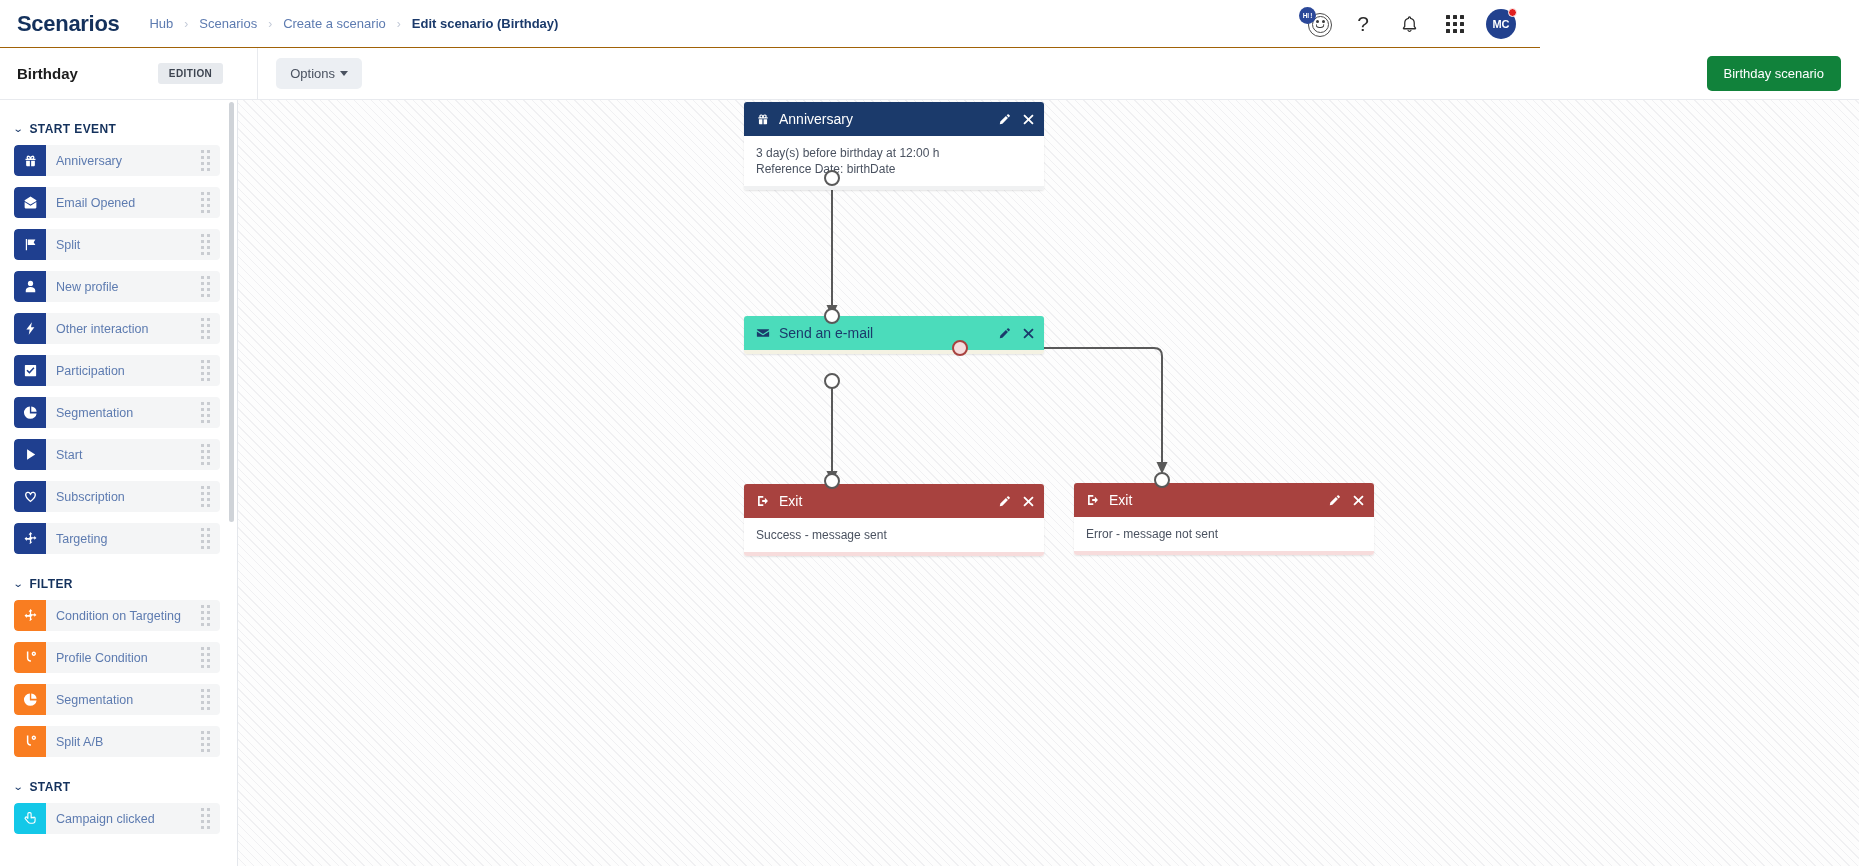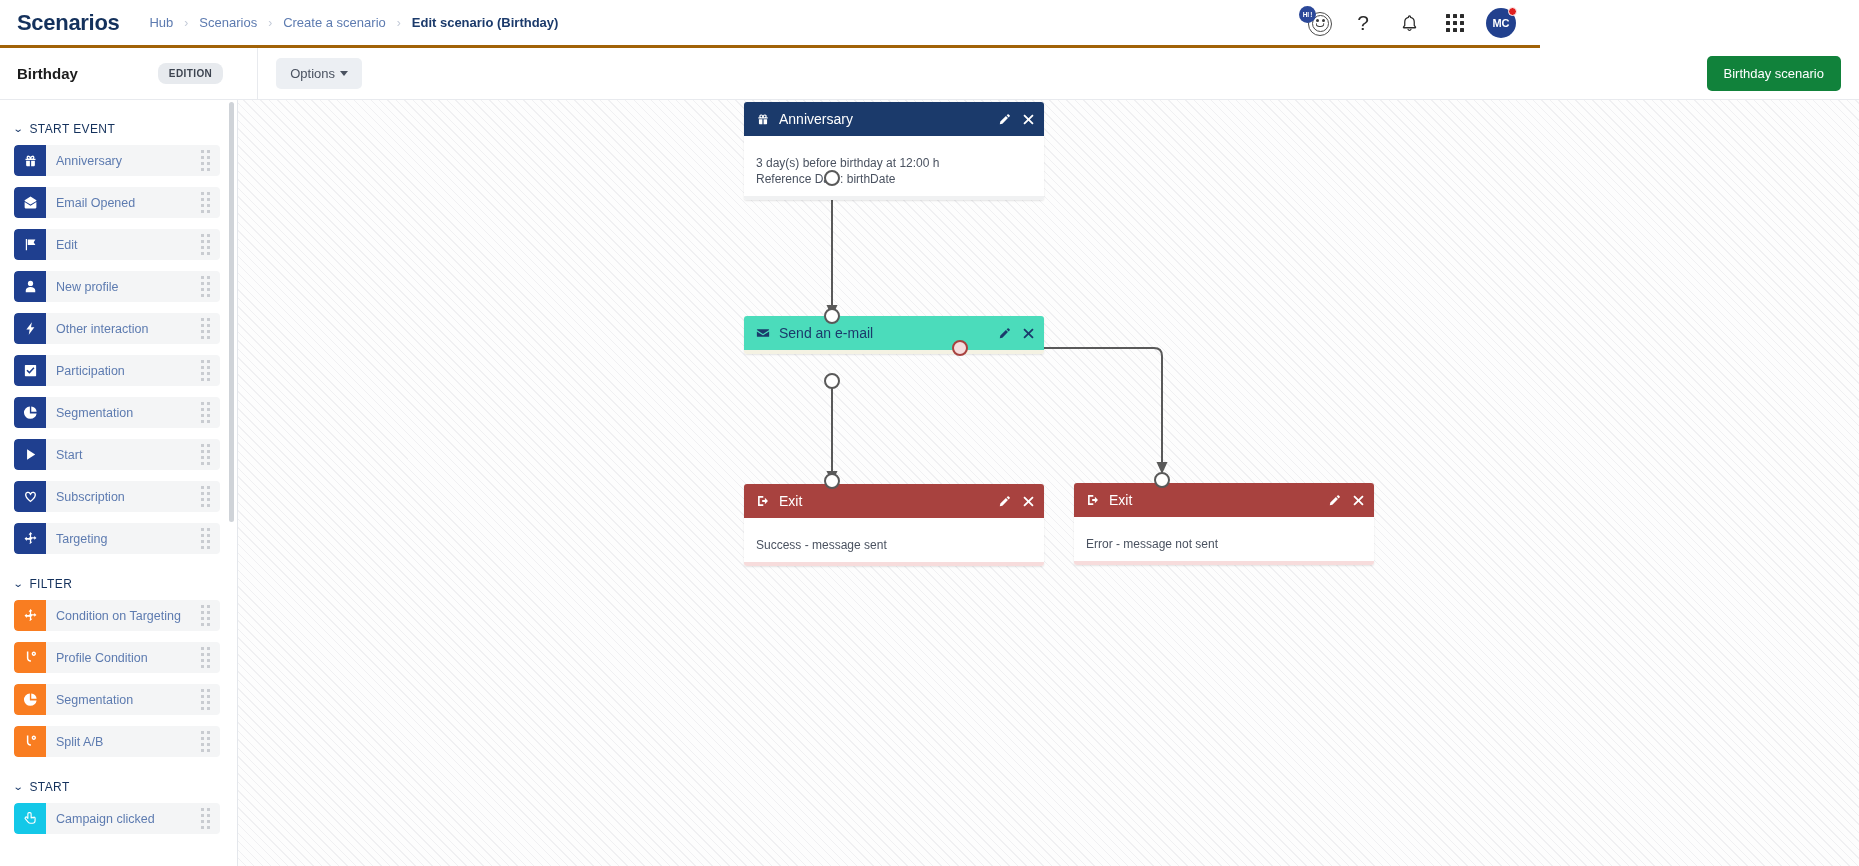--- a/index.html
+++ b/index.html
@@ -7,21 +7,21 @@
     width: 1859px; height: 866px;
     font-family: "Liberation Sans", sans-serif;
     background: #ffffff;
     overflow: hidden;
   }
 
   
   .topbar {
     position: absolute; left: 0; top: 0; width: 1540px; height: 48px;
     background: #ffffff;
-    border-bottom: 3px solid #a16207;
+    border-bottom: 1px solid #a16207;
     display: flex; align-items: center;
   }
   .app-title {
     font-size: 22px; font-weight: 700; color: #14315c;
     margin-left: 17px; letter-spacing: -0.3px;
   }
   .breadcrumb { display: flex; align-items: center; margin-left: 28px; }
   .crumb {
     font-size: 13px; color: #5d7bb0; text-decoration: none;
     padding: 0 2px; white-space: nowrap;
@@ -92,21 +92,21 @@
     background: #ffffff; border-bottom: 1px solid #e8eaee;
     display: flex; align-items: center;
   }
   .scn-name {
     font-size: 15px; font-weight: 700; color: #1c1c1c; margin-left: 17px;
   }
   .edition-badge {
     margin-left: 80px;
     background: #e7eaee; color: #3d4450;
     font-size: 10px; font-weight: 700; letter-spacing: 0.4px;
-    padding: 5px 11px; border-radius: 8px;
+    padding: 5px 11px; border-radius: 3px;
   }
   .subbar-div {
     width: 1px; height: 52px; background: #e8eaee; margin-left: 34px;
   }
   .options-btn {
     margin-left: 18px;
     background: #eceff3; color: #4a5260;
     font-size: 13px; padding: 8px 14px; border-radius: 5px;
     border: none; cursor: pointer;
     display: flex; align-items: center; gap: 5px;
@@ -131,21 +131,21 @@
   .sb-scroll { position: relative; }
   .sb-group-head {
     display: flex; align-items: center; gap: 7px;
     padding: 12px 0 9px 14px;
   }
   .sb-group-head .chev {
     color: #1b3a6b; font-size: 10px; line-height: 1;
     transform: scaleX(1.35);
   }
   .sb-group-title {
-    font-size: 12px; font-weight: 400; color: #14315c; letter-spacing: 0.4px; text-align: center;
+    font-size: 12px; font-weight: 700; color: #14315c; letter-spacing: 0.4px; text-align: center;
   }
   .sb-item {
     display: flex; align-items: center;
     height: 31px; margin: 0 17px 11px 14px;
     background: #f4f5f6; border-radius: 4px;
     cursor: grab; overflow: hidden;
   }
   .sb-ico {
     width: 32px; height: 31px; flex: 0 0 32px;
     display: flex; align-items: center; justify-content: center;
@@ -191,21 +191,21 @@
     height: 34px; display: flex; align-items: center;
     padding: 0 9px 0 12px; gap: 9px;
   }
   .node-head .nh-ico { display: flex; align-items: center; }
   .node-head .nh-ico svg { width: 14px; height: 14px; }
   .node-title { font-size: 14px; font-weight: 400; flex: 1; }
   .node-acts { display: flex; align-items: center; gap: 11px; }
   .node-acts span { cursor: pointer; display: flex; align-items: center; }
   .node-acts svg { width: 13px; height: 13px; }
   .node-body {
-    padding: 19px 12px 9px 12px;
+    padding: 9px 12px 9px 12px;
     font-size: 12px; color: #4a5260; line-height: 1.35;
     min-height: 34px;
   }
   .node-body div { white-space: nowrap; }
   .node-foot { height: 4px; }
 
   
   .n-navy .node-head { background: #1b3a6b; }
   .n-navy .node-title { color: #ffffff; }
   .n-navy .nh-ico svg, .n-navy .node-acts svg { fill: #ffffff; }
@@ -346,21 +346,21 @@
           <i></i>
           <i></i>
         </span>
       </div>
       <div class="sb-item">
         <span class="sb-ico" style="background:#1f3f8f">
           <svg viewBox="0 0 24 24">
             <path d="M4.5 3h1.9v18H4.5V3zM7.6 4h12.2l-2.7 4.3 2.7 4.3H7.6V4z"></path>
           </svg>
         </span>
-        <span class="sb-label">Edit</span>
+        <span class="sb-label">Split</span>
         <span class="sb-grip">
           <i></i>
           <i></i>
           <i></i>
           <i></i>
           <i></i>
           <i></i>
           <i></i>
           <i></i>
         </span>

